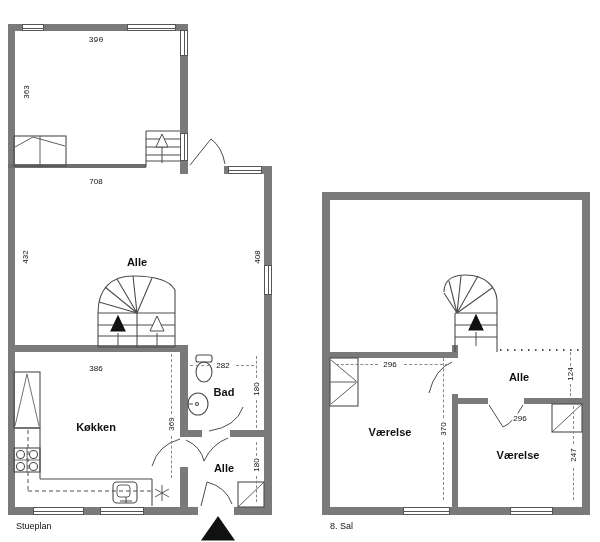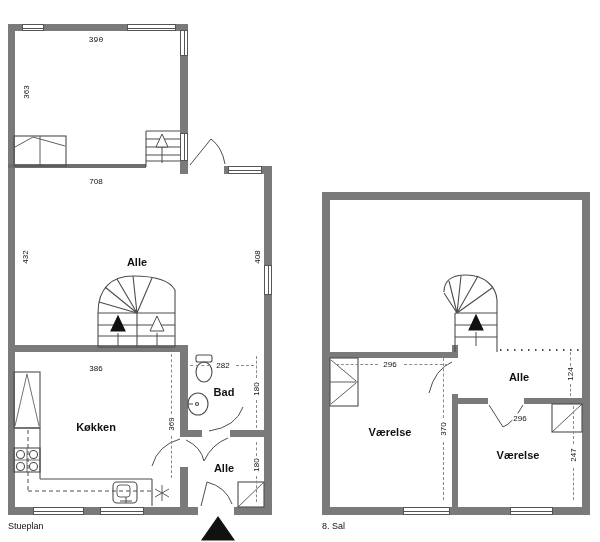--- a/index.html
+++ b/index.html
@@ -10,21 +10,21 @@
   .win{position:absolute;background:#fff;border:1px solid #555;box-sizing:border-box;}
   .win.h::after{content:"";position:absolute;left:0;right:0;top:50%;border-top:1px solid #555;}
   .win.v::after{content:"";position:absolute;top:0;bottom:0;left:50%;border-left:1px solid #555;}
   .gap{position:absolute;background:#fff;}
   .dim{position:absolute;font-size:8px;line-height:9px;white-space:nowrap;
        transform:translate(-50%,-50%);background:#fff;padding:0 1px;}
   .dim.v{transform:translate(-50%,-50%) rotate(-90deg);}
   .room{position:absolute;font-size:11px;font-weight:bold;white-space:nowrap;
         transform:translate(-50%,-50%);}
   .note{position:absolute;left:8px;top:4px;font-size:10px;}
-  .floorlabel{position:absolute;font-size:9px;}
+  .floorlabel{position:absolute;font-size:9px;margin-left:8px;}
   .dash-h{position:absolute;border-top:1px dashed #8a8a8a;}
   .dash-v{position:absolute;border-left:1px dashed #8a8a8a;}
   svg.overlay{position:absolute;left:0;top:0;}
 </style>
 </head>
 <body>
 
 <div id="canvas">
 
 

